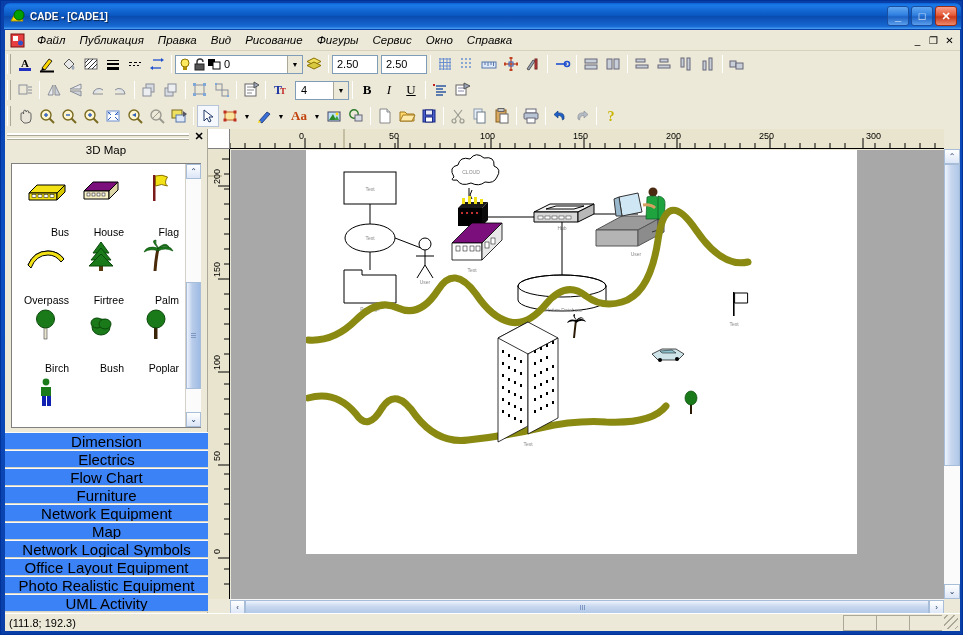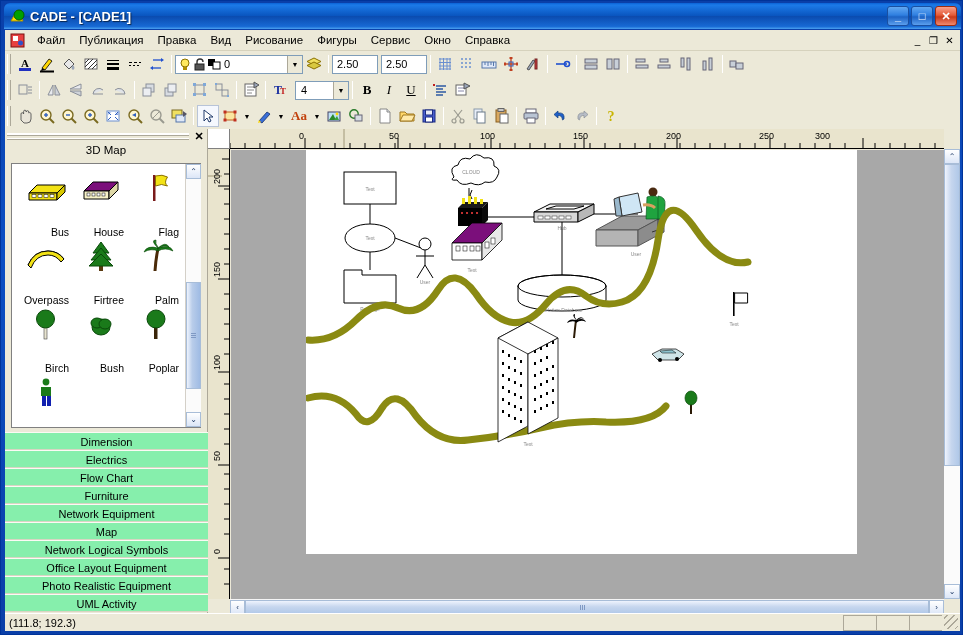--- a/index.html
+++ b/index.html
@@ -24,21 +24,21 @@
     position: absolute; left: 3px; top: 2px; width: 957px; height: 26px;
     background: linear-gradient(180deg,#0a62d6 0%,#1c7ae8 8%,#0a56c0 48%,#0b4cb0 52%,#1769d4 90%,#4ba1f0 100%);
     display: flex; align-items: center;
     border-top-left-radius: 6px; border-top-right-radius: 6px;
   }
   .title-icon {
     width: 18px; height: 18px; margin: 0 4px 0 4px;
     position: relative; flex: none;
   }
   .title-text {
-    color: #fff; font-weight: bold; font-size: 13px;
+    color: #fff; font-weight: bold; font-size: 10px;
     text-shadow: 1px 1px 1px rgba(0,0,0,.6);
     font-family: "Liberation Sans", sans-serif;
     white-space: nowrap;
   }
   .wincontrols { margin-left: auto; display: flex; gap: 2px; margin-right: 4px; }
   .wbtn {
     width: 22px; height: 20px; border-radius: 3px;
     border: 1px solid #1a4fa0;
     display:flex; align-items:center; justify-content:center;
     font-size: 11px; color:#fff; font-weight:bold;
@@ -53,20 +53,21 @@
   .menubar {
     position: absolute; left: 4px; top: 29px; width: 955px; height: 21px;
     background: #ece9d8;
     display: flex; align-items: center;
     border-bottom: 1px solid #d6d2bd;
   }
   .menu-sysicon { width: 17px; height:17px; margin: 0 4px; flex:none; position:relative; }
   .menu-item {
     padding: 2px 7px; font-size: 11.5px; color:#000; white-space:nowrap;
     font-family: "Liberation Sans", sans-serif;
+    font-style: italic;
   }
   .mdi-controls { margin-left:auto; display:flex; gap:1px; margin-right:3px; }
   .mdibtn {
     width:15px; height:14px; display:flex; align-items:center; justify-content:center;
     font-size:10px; color:#000; background:#ece9d8;
   }
 
   
   .toolbar-area {
     position: absolute; left:4px; top:50px; width:955px; height:78px;
@@ -145,22 +146,22 @@
     position:absolute; left:0; right:0; top:44%; height:46%;
     background:linear-gradient(90deg,#eef3fd,#b9cdea 40%,#9fbbe4);
     border:1px solid #a8bdd8;
   }
   .vsthumb::after {
     content:""; position:absolute; left:4px; right:4px; top:48%; height:5px;
     background: repeating-linear-gradient(180deg,#7f99c4 0 1px,transparent 1px 2px);
   }
   .catlist { position:absolute; left:0; top:303px; width:203px; }
   .catitem {
-    height:18px; line-height:18px; text-align:center; font-size:11px;
-    background:#86efac; border-bottom:1px solid #d9d5c3; border-top:1px solid #fbfaf4;
+    height:18px; line-height:18px; text-align:center; font-size:15px;
+    background:#3b82f6; border-bottom:1px solid #d9d5c3; border-top:1px solid #fbfaf4;
     color:#000; white-space:nowrap; overflow:hidden;
   }
 
   
   .drawwrap {
     position:absolute; left:207px; top:128px; width:752px; height:486px;
     background:#ece9d8;
   }
   .corner-box {
     position:absolute; left:0; top:0; width:22px; height:20px;
@@ -1031,21 +1032,21 @@
         <g stroke="#a09878" stroke-width="1">
             <line x1="114" y1="0" x2="114" y2="20"></line>
           </g>
       </svg>
       <span class="rlabel" style="left:69px;top:2px">0</span>
       <span class="rlabel" style="left:159px;top:2px">50</span>
       <span class="rlabel" style="left:250px;top:2px">100</span>
       <span class="rlabel" style="left:343px;top:2px">150</span>
       <span class="rlabel" style="left:436px;top:2px">200</span>
       <span class="rlabel" style="left:529px;top:2px">250</span>
-      <span class="rlabel" style="left:585px;top:2px">300</span>
+      <span class="rlabel" style="left:636px;top:2px">300</span>
     </div>
 
     <div class="vruler">
       <svg width="22" height="450" viewBox="0 0 22 450">
         <g stroke="#000" stroke-width="1">
           <line x1="14" y1="10" x2="22" y2="10"></line>
           <line x1="16" y1="25" x2="22" y2="25"></line>
             <line x1="16" y1="40" x2="22" y2="40"></line>
           <line x1="10" y1="37" x2="22" y2="37"></line>
           <line x1="16" y1="55" x2="22" y2="55"></line>

